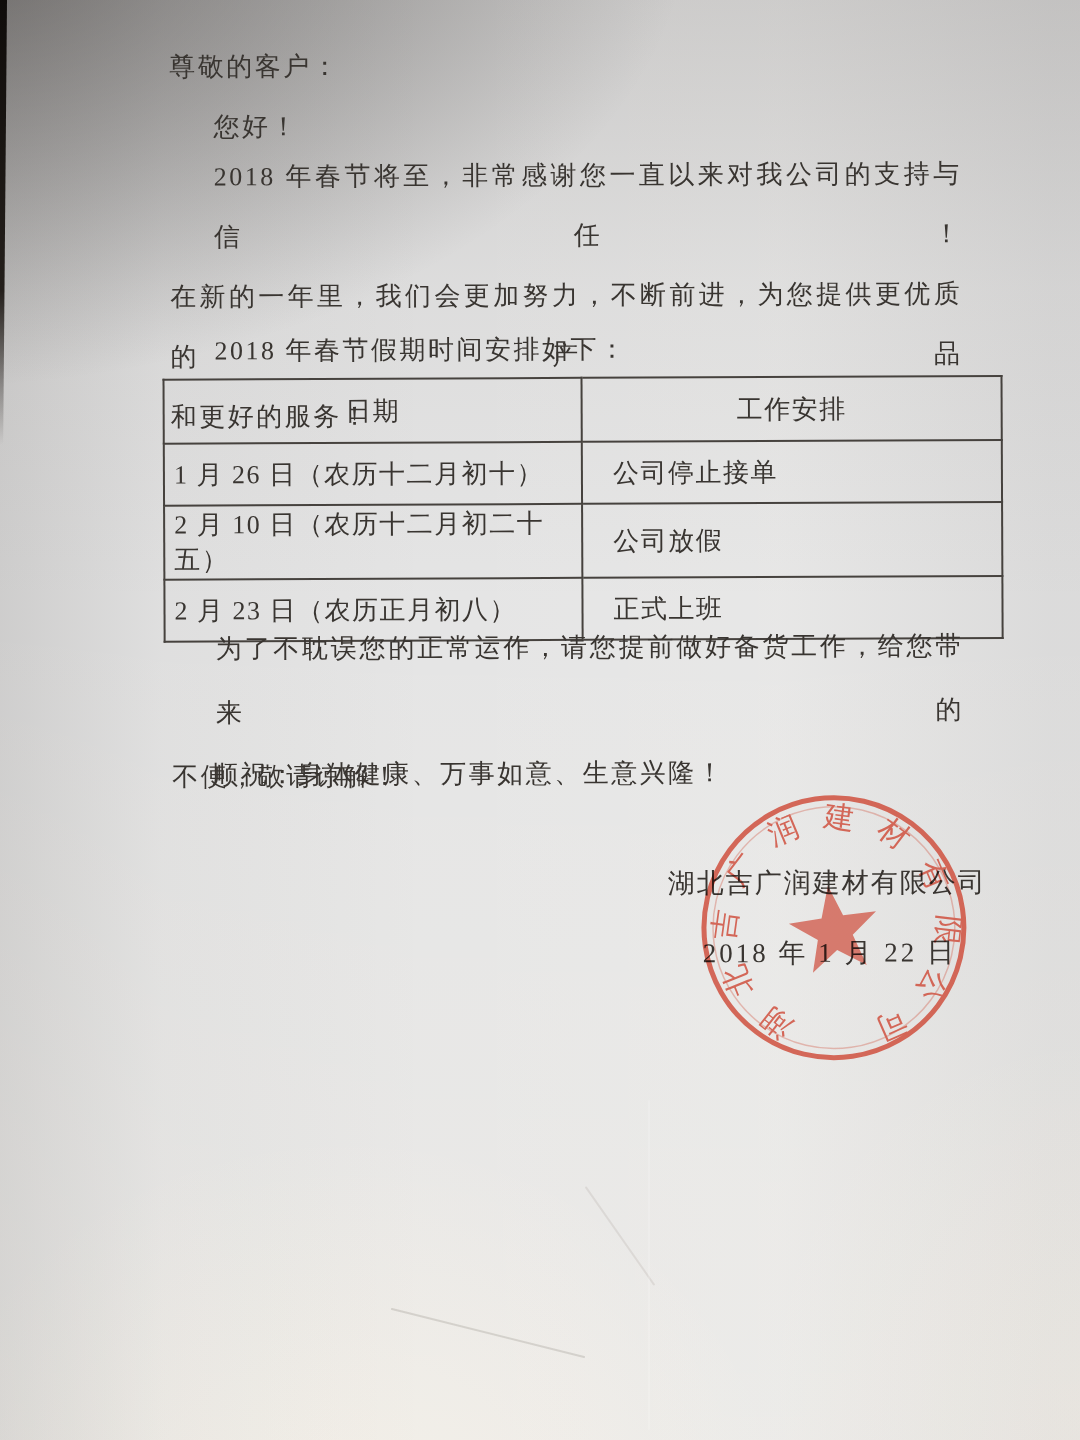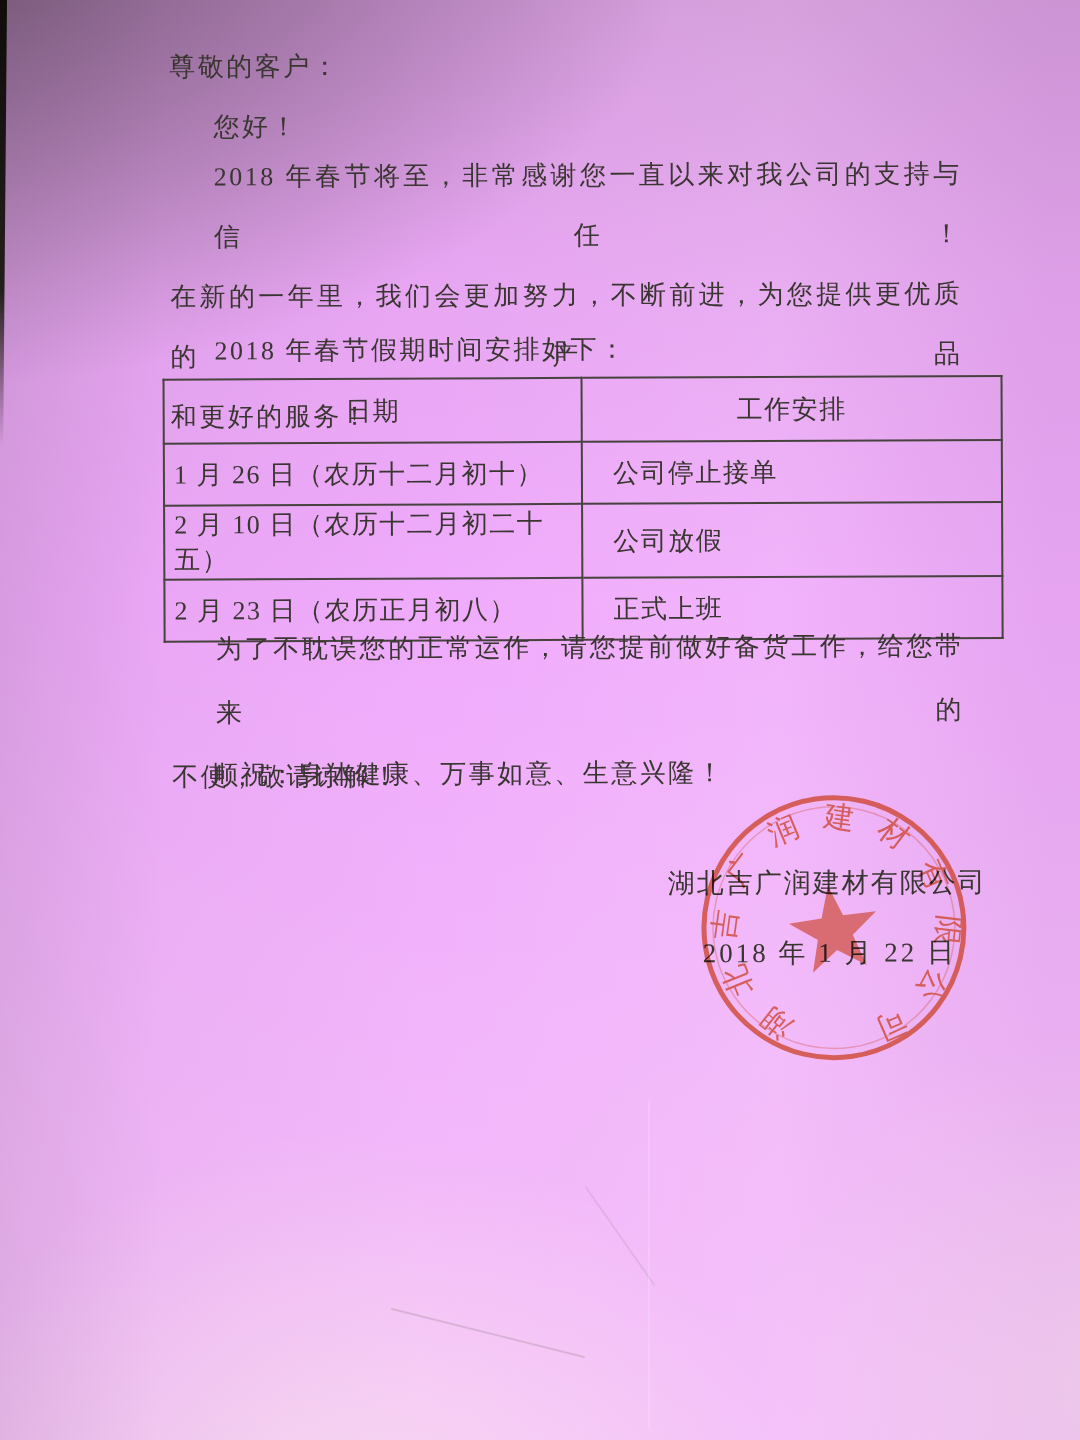--- a/index.html
+++ b/index.html
@@ -1,20 +1,20 @@
 <!DOCTYPE html>
 <html><head>
 <meta charset="utf-8">
 <style>
   html,body{margin:0;padding:0;}
   .photo{
     position:relative;
     width:1080px;height:1440px;
     overflow:hidden;
-    background:#f0abfc;
+    background:#e5e5e5;
     font-family:"Liberation Serif","DejaVu Serif",serif;
   }
   
   .light-overlay{
     position:absolute;inset:0;pointer-events:none;
     background:
       radial-gradient(120% 55% at -8% -6%, rgba(28,24,22,.52) 0%, rgba(28,24,22,.25) 32%, rgba(28,24,22,0) 60%),
       linear-gradient(180deg, rgba(70,64,60,.16) 0%, rgba(70,64,60,.05) 20%, rgba(70,64,60,0) 42%, rgba(255,250,240,.14) 78%, rgba(255,250,240,.20) 100%),
       linear-gradient(90deg, rgba(40,34,30,.12) 0%, rgba(40,34,30,.03) 15%, rgba(255,255,255,0) 40%, rgba(255,252,246,.10) 72%, rgba(40,34,30,.05) 97%),
       radial-gradient(60% 42% at 32% 108%, rgba(253,246,232,.55) 0%, rgba(253,246,232,0) 70%),

